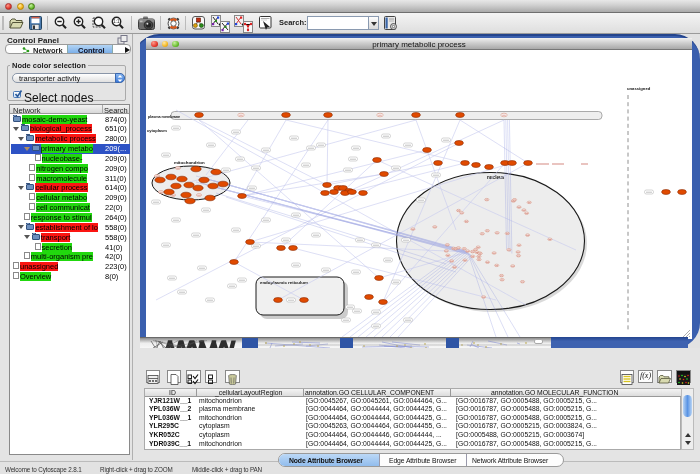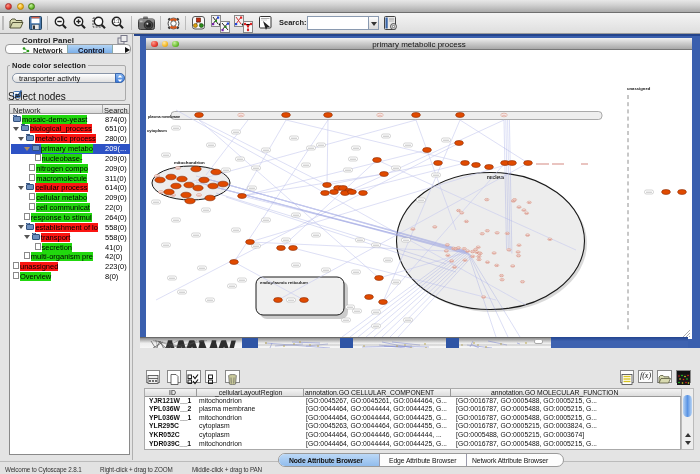--- a/index.html
+++ b/index.html
@@ -121,21 +121,21 @@
       <rect x="0.5" y="0.5" width="11" height="13" rx="1" fill="#e8e8e8" stroke="#444"></rect>
       <rect x="1.5" y="1.5" width="2.2" height="11" fill="#3a66a8"></rect>
       <line x1="5" y1="3" x2="10" y2="3" stroke="#888" stroke-width="0.8"></line>
       <line x1="5" y1="5" x2="10" y2="5" stroke="#aaa" stroke-width="0.8"></line>
       <circle cx="9.5" cy="10.5" r="3" fill="#ddd" stroke="#333" stroke-width="0.8"></circle>
       <circle cx="9.5" cy="10.5" r="1.2" fill="#fff" stroke="#333" stroke-width="0.6"></circle>
     </svg>
 </div>
 
 <div class="abs" style="left:0;top:34px;width:133px;height:426px;background:#e4e4e4;border-right:1px solid #b0b0b0;">
-  <div class="abs" style="left:22px;top:2px;font-size:8px;font-weight:bold;color:#222;">Control Panel</div>
+  <div class="abs" style="left:7px;top:2px;font-size:8px;font-weight:bold;color:#222;">Control Panel</div>
   <svg class="abs" style="left:117px;top:1px" width="12" height="10" viewBox="0 0 12 10">
       <rect x="1" y="3" width="6" height="6" fill="none" stroke="#778" stroke-width="1"></rect>
       <rect x="4" y="0.5" width="6" height="6" fill="#eee" stroke="#778" stroke-width="1"></rect>
     </svg>
 
   <div class="abs" style="left:5px;top:10px;width:126px;height:10px;background:#fdfdfd;border:1px solid #9a9a9a;border-radius:4px;overflow:hidden;">
     <div class="abs" style="left:61px;top:0;width:46px;height:10px;background:linear-gradient(#b3d4f4,#6da6e6);border-left:1px solid #8aa;border-right:1px solid #8aa;"></div>
     <svg class="abs" style="left:16px;top:1.5px" width="8" height="8" viewBox="0 0 8 8">
         <circle cx="2" cy="1.5" r="1.3" fill="#2a9a1a"></circle>
         <circle cx="2" cy="6.5" r="1.3" fill="#2a9a1a"></circle>
@@ -155,21 +155,21 @@
   <svg class="abs" style="left:117px;top:40.5px" width="6" height="7" viewBox="0 0 6 7">
       <path d="M3,0 L5.4,2.6 L0.6,2.6 Z" fill="#fff"></path>
       <path d="M3,7 L5.4,4.4 L0.6,4.4 Z" fill="#fff"></path>
     </svg>
   <div class="abs" style="left:19px;top:40px;font-size:7.5px;color:#111;">transporter activity</div>
 
   <div class="abs" style="left:13px;top:56.5px;width:7.5px;height:7.5px;background:linear-gradient(#fdfdfd,#cfe2f8);border:1.2px solid #4a7ab8;border-radius:1.5px;"></div>
   <svg class="abs" style="left:13.5px;top:54.5px" width="9" height="9" viewBox="0 0 9 9">
       <path d="M1.5,5 L3.5,7.5 L7.5,1.5" fill="none" stroke="#2a5a9a" stroke-width="1.6"></path>
     </svg>
-  <div class="abs" style="left:8px;top:57px;font-size:10px;color:#111;">Select nodes</div>
+  <div class="abs" style="left:24px;top:57px;font-size:12px;color:#111;">Select nodes</div>
 
   <div class="abs" style="left:9px;top:70px;width:121px;height:351px;background:#fff;border:1px solid #8a8a8a;">
     <div class="abs" style="left:0;top:0;width:119px;height:9px;background:linear-gradient(#f2f2f2,#d8d8d8);border-bottom:1px solid #9a9a9a;">
       <span class="abs" style="left:3px;top:0.5px;font-size:7.5px;color:#222;">Network</span>
       <span class="abs" style="left:94px;top:0.5px;font-size:7.5px;color:#222;">Search</span>
       <span class="abs" style="left:92px;top:0;width:1px;height:9px;background:#aaa;"></span>
     </div>
     <div class="abs" style="left:0;top:0;width:119px;height:349px;font-size:7.5px;color:#000;">
 <div style="position:absolute;left:1px;top:9.50px;width:119px;height:9.85px;white-space:nowrap;overflow:hidden;"><span style="display:inline-block;width:2.0px;"></span><span style="display:inline-block;position:relative;width:8px;height:6px;background:#6d8fbe;border:1px solid #33517e;border-radius:1px;margin-right:1px;"><span style="position:absolute;left:-1px;top:-2.5px;width:4px;height:1.5px;background:#6d8fbe;border:1px solid #33517e;border-bottom:none;border-radius:1px 1px 0 0;"></span></span><span style="background:#21d80e;color:#000;">mosaic-demo-yeast</span><span style="position:absolute;left:93px;top:0;color:#000;background:#fff;padding-left:1px;">874(0)</span></div>
 <div style="position:absolute;left:1px;top:19.35px;width:119px;height:9.85px;white-space:nowrap;overflow:hidden;"><span style="display:inline-block;width:2.0px;"></span><span style="display:inline-block;width:0;height:0;border-left:3.2px solid transparent;border-right:3.2px solid transparent;border-top:4.2px solid #555;margin-right:2px;position:relative;top:-0.5px;"></span><span style="display:inline-block;position:relative;width:8px;height:6px;background:#6d8fbe;border:1px solid #33517e;border-radius:1px;margin-right:1px;"><span style="position:absolute;left:-1px;top:-2.5px;width:4px;height:1.5px;background:#6d8fbe;border:1px solid #33517e;border-bottom:none;border-radius:1px 1px 0 0;"></span></span><span style="background:#fb1512;color:#000;">biological_process</span><span style="position:absolute;left:93px;top:0;color:#000;background:#fff;padding-left:1px;">651(0)</span></div>
@@ -185,21 +185,21 @@
 <div style="position:absolute;left:1px;top:117.85px;width:119px;height:9.85px;white-space:nowrap;overflow:hidden;"><span style="display:inline-block;width:7.4px;"></span><span style="display:inline-block;width:0;height:0;border-left:3.2px solid transparent;border-right:3.2px solid transparent;border-top:4.2px solid #555;margin-right:2px;position:relative;top:-0.5px;"></span><span style="display:inline-block;position:relative;width:8px;height:6px;background:#6d8fbe;border:1px solid #33517e;border-radius:1px;margin-right:1px;"><span style="position:absolute;left:-1px;top:-2.5px;width:4px;height:1.5px;background:#6d8fbe;border:1px solid #33517e;border-bottom:none;border-radius:1px 1px 0 0;"></span></span><span style="background:#fb1512;color:#000;">establishment of lo</span><span style="position:absolute;left:93px;top:0;color:#000;background:#fff;padding-left:1px;">558(0)</span></div>
 <div style="position:absolute;left:1px;top:127.70px;width:119px;height:9.85px;white-space:nowrap;overflow:hidden;"><span style="display:inline-block;width:12.8px;"></span><span style="display:inline-block;width:0;height:0;border-left:3.2px solid transparent;border-right:3.2px solid transparent;border-top:4.2px solid #555;margin-right:2px;position:relative;top:-0.5px;"></span><span style="display:inline-block;position:relative;width:8px;height:6px;background:#6d8fbe;border:1px solid #33517e;border-radius:1px;margin-right:1px;"><span style="position:absolute;left:-1px;top:-2.5px;width:4px;height:1.5px;background:#6d8fbe;border:1px solid #33517e;border-bottom:none;border-radius:1px 1px 0 0;"></span></span><span style="background:#fb1512;color:#000;">transport</span><span style="position:absolute;left:93px;top:0;color:#000;background:#fff;padding-left:1px;">558(0)</span></div>
 <div style="position:absolute;left:1px;top:137.55px;width:119px;height:9.85px;white-space:nowrap;overflow:hidden;"><span style="display:inline-block;width:23.6px;"></span><span style="display:inline-block;width:6px;height:7px;background:#fff;border:1px solid #8a8a8a;margin-right:1px;"></span><span style="background:#21d80e;color:#000;">secretion</span><span style="position:absolute;left:93px;top:0;color:#000;background:#fff;padding-left:1px;">41(0)</span></div>
 <div style="position:absolute;left:1px;top:147.40px;width:119px;height:9.85px;white-space:nowrap;overflow:hidden;"><span style="display:inline-block;width:12.8px;"></span><span style="display:inline-block;width:6px;height:7px;background:#fff;border:1px solid #8a8a8a;margin-right:1px;"></span><span style="background:#21d80e;color:#000;">multi-organism pre</span><span style="position:absolute;left:93px;top:0;color:#000;background:#fff;padding-left:1px;">42(0)</span></div>
 <div style="position:absolute;left:1px;top:157.25px;width:119px;height:9.85px;white-space:nowrap;overflow:hidden;"><span style="display:inline-block;width:2.0px;"></span><span style="display:inline-block;width:6px;height:7px;background:#fff;border:1px solid #8a8a8a;margin-right:1px;"></span><span style="background:#fb1512;color:#000;">unassigned</span><span style="position:absolute;left:93px;top:0;color:#000;background:#fff;padding-left:1px;">223(0)</span></div>
 <div style="position:absolute;left:1px;top:167.10px;width:119px;height:9.85px;white-space:nowrap;overflow:hidden;"><span style="display:inline-block;width:2.0px;"></span><span style="display:inline-block;width:6px;height:7px;background:#fff;border:1px solid #8a8a8a;margin-right:1px;"></span><span style="background:#21d80e;color:#000;">Overview</span><span style="position:absolute;left:93px;top:0;color:#000;background:#fff;padding-left:1px;">8(0)</span></div>
     </div>
   </div>
 </div>
 
-<div class="abs" style="left:134px;top:34px;width:566px;height:314px;background:#3a5fae;border-top:2px solid #24448c;">
+<div class="abs" style="left:134px;top:34px;width:566px;height:314px;background:#3a5fae;border-top:2px solid #24448c;border-radius:25px;">
   <div class="abs" style="left:0;top:0;width:6px;height:314px;background:#e4e4e4;"></div>
 
   <div class="abs" style="left:12px;top:2px;width:546px;height:301px;background:#fff;">
     <div class="abs" style="left:0;top:0;width:546px;height:12px;background:linear-gradient(#f0f0f0,#cecece 45%,#a8a8a8);border-bottom:1px solid #777;">
       <div class="abs" style="left:5px;top:2.5px;width:6.5px;height:6.5px;border-radius:50%;background:radial-gradient(circle at 35% 30%,#ff9a8a,#e33a2e 60%,#a91409);"></div>
       <div class="abs" style="left:15.5px;top:2.5px;width:6.5px;height:6.5px;border-radius:50%;background:radial-gradient(circle at 35% 30%,#ffe9a8,#f5b820 60%,#c78a10);"></div>
       <div class="abs" style="left:26px;top:2.5px;width:6.5px;height:6.5px;border-radius:50%;background:radial-gradient(circle at 35% 30%,#c8f0a0,#6abe30 60%,#3d8a12);"></div>
       <div class="abs" style="left:0;top:1.5px;width:546px;text-align:center;font-size:8px;color:#111;">primary metabolic process</div>
     </div>
     <div class="abs" style="left:0;top:12px;width:546px;height:287px;overflow:hidden;">

